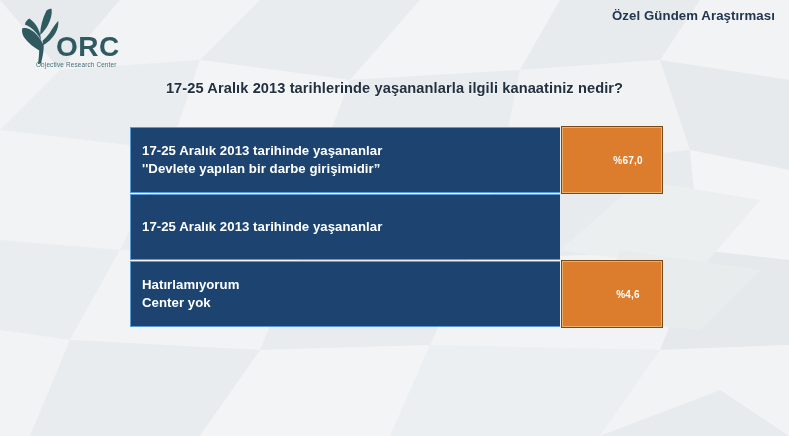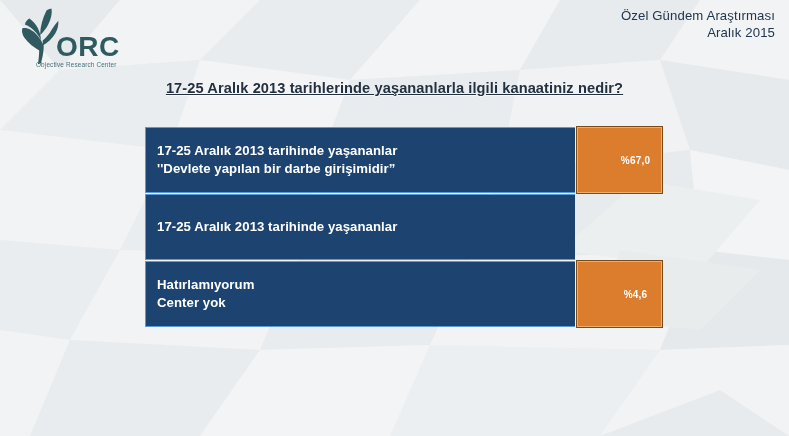--- a/index.html
+++ b/index.html
@@ -44,56 +44,54 @@
 
   .header-right {
     position: absolute;
     right: 14px;
     top: 8px;
     text-align: right;
     line-height: 1.28;
   }
   .header-right div {
     font-size: 13.2px;
-    font-weight: normal;
+    font-weight: bold;
     color: #21364f;
     letter-spacing: 0.1px;
     white-space: nowrap;
   }
 
   
   .question-title {
     position: absolute;
     left: 0;
     right: 0;
     top: 80px;
     text-align: center;
     font-size: 14.6px;
     font-weight: bold;
     color: #22303f;
     letter-spacing: 0.1px;
     text-shadow: 0 1px 0 rgba(255,255,255,0.6);
-    text-decoration: underline;
   }
 
   
   .results-table {
     position: absolute;
     left: 130px;
     top: 127px;
     width: 532px;
     display: flex;
     flex-direction: column;
   }
   .result-row {
     display: flex;
     align-items: stretch;
     height: 66px;
     margin-bottom: 1px;
-    margin-left: 15px;
   }
   .result-row:last-child { margin-bottom: 0; }
 
   .row-label {
     flex: 0 0 430px;
     box-sizing: border-box;
     background: #1d4470;
     border: 1px solid #5a9bd5;
     border-right: none;
     display: flex;
@@ -181,21 +179,20 @@
         <text x="48" y="50" font-family="'Liberation Sans', sans-serif" font-size="28" font-weight="bold" letter-spacing="0.5">ORC</text>
       </g>
       <g fill="#46707a">
         <text x="28" y="61" font-family="'Liberation Sans', sans-serif" font-size="6.4" letter-spacing="0.15">Objective Research Center</text>
       </g>
     </svg>
   </div>
 
   <div class="header-right">
     <div>Özel Gündem Araştırması</div>
-    <div>Aralık 2015</div>
   </div>
 
   <div class="question-title">17-25 Aralık 2013 tarihlerinde yaşananlarla ilgili kanaatiniz nedir?</div>
 
   <div class="results-table">
 
     <div class="result-row">
       <div class="row-label">
         <span class="line">17-25 Aralık 2013 tarihinde yaşananlar</span>
         <span class="line">''Devlete yapılan bir darbe girişimidir”</span>

